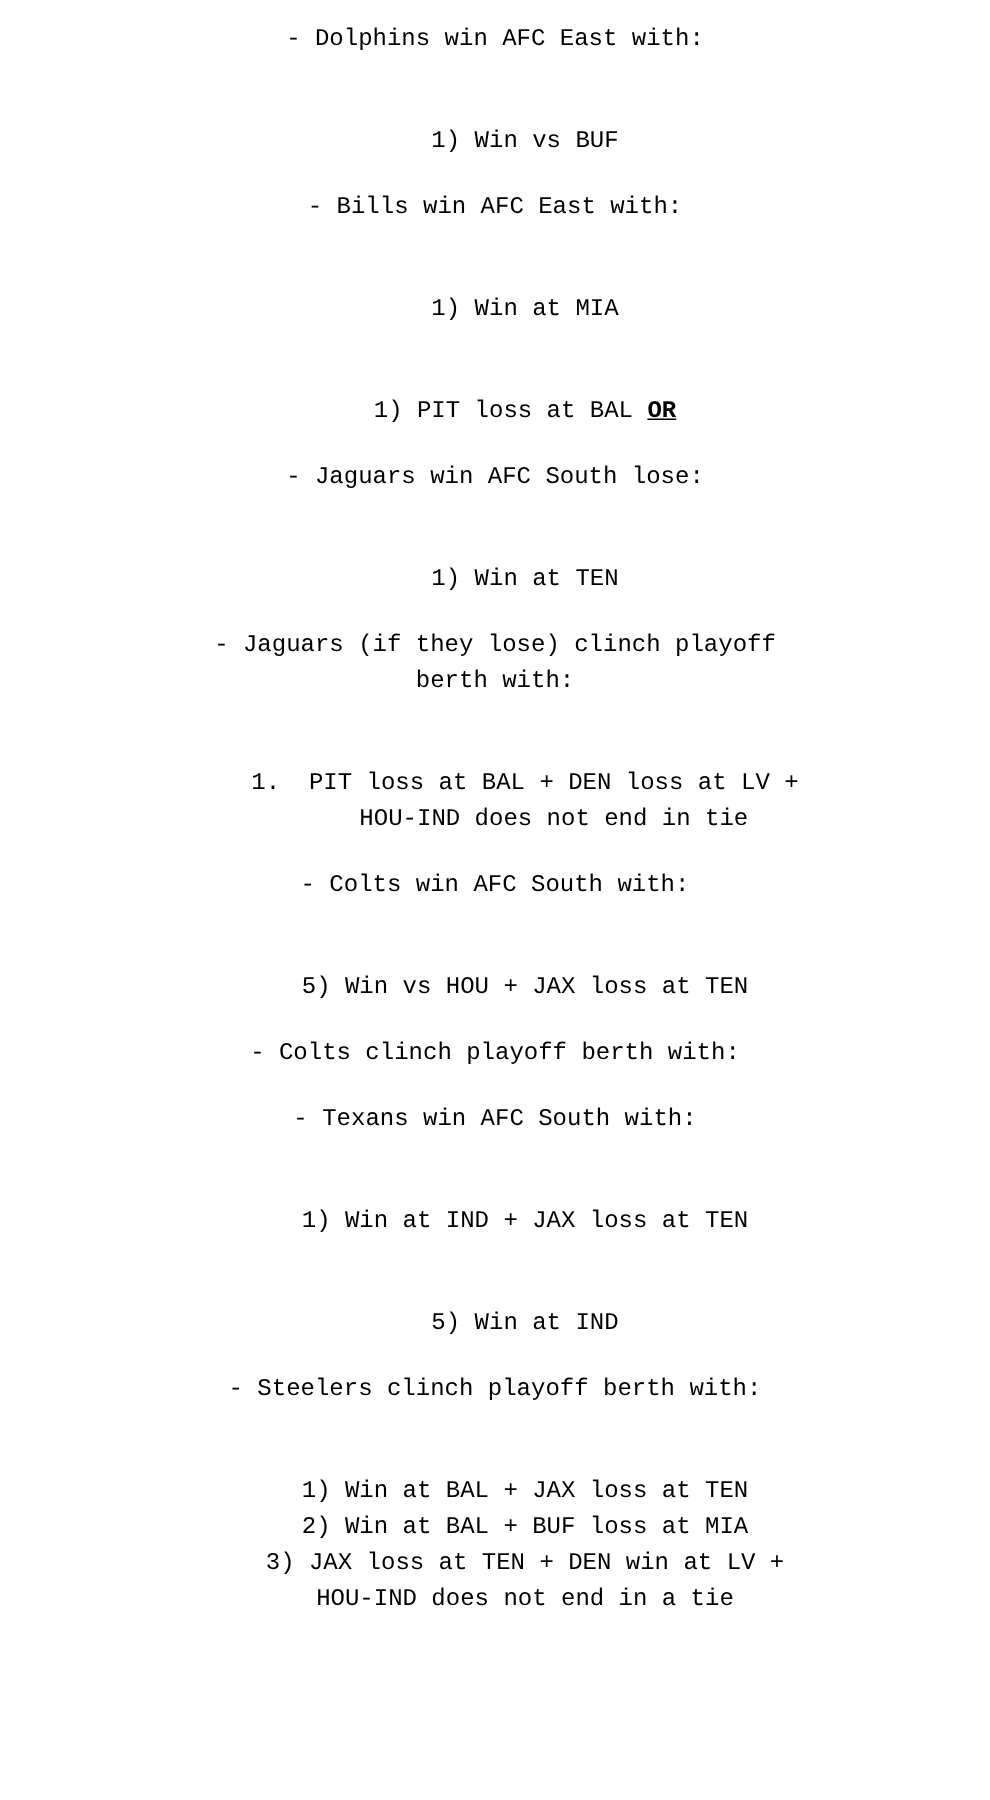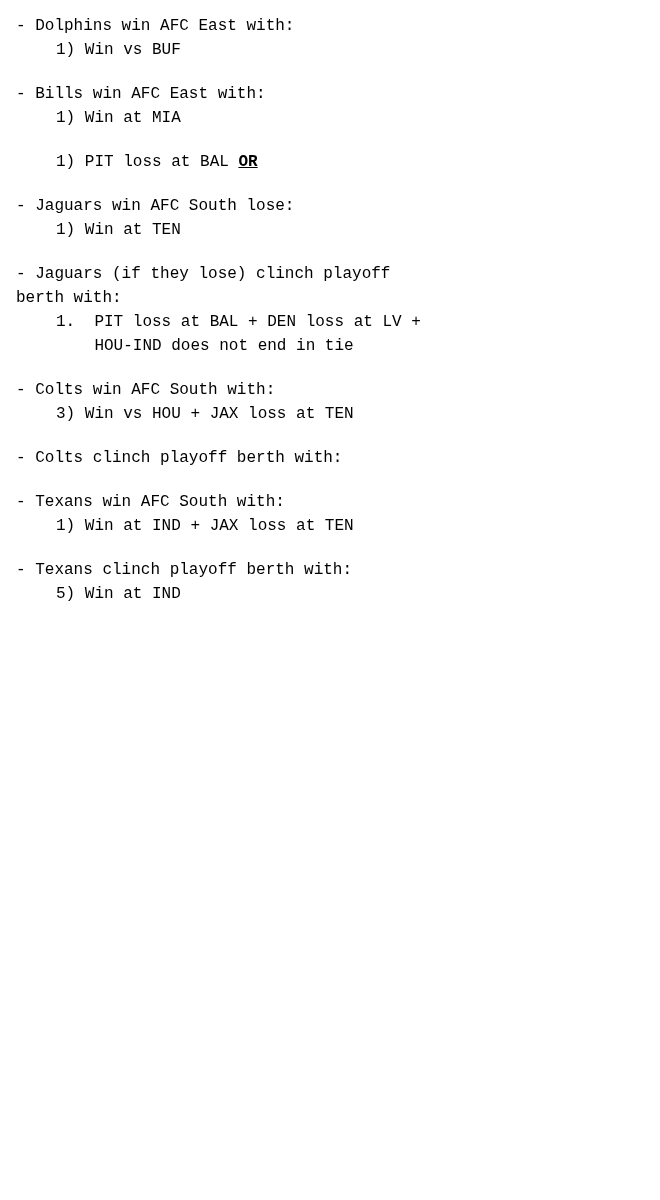--- a/index.html
+++ b/index.html
@@ -14,30 +14,32 @@
       font-size: 16px;
       color: #000000;
       width: 660px;
       min-height: 1200px;
       padding: 14px 16px;
       line-height: 1.5;
     }
 
     .section {
       margin-bottom: 20px;
+      text-align: center;
     }
 
     .section-header {
       display: block;
       white-space: pre-wrap;
       word-break: break-word;
     }
 
     .section-items {
       padding-left: 40px;
+      margin-top: 44px;
     }
 
     .section-item {
       display: block;
       white-space: pre-wrap;
       word-break: break-word;
     }
 
     .underline {
       text-decoration: underline;
@@ -81,36 +83,44 @@
 berth with:</span>
     <div class="section-items">
       <span class="section-item">1.  PIT loss at BAL + DEN loss at LV +
     HOU-IND does not end in tie</span>
     </div>
   </div>
 
   <div class="section">
     <span class="section-header">- Colts win AFC South with:</span>
     <div class="section-items">
-      <span class="section-item">3) Win vs HOU + JAX loss at TEN</span>
+      <span class="section-item">5) Win vs HOU + JAX loss at TEN</span>
     </div>
   </div>
 
   <div class="section">
     <span class="section-header">- Colts clinch playoff berth with:</span>
   </div>
 
   <div class="section">
     <span class="section-header">- Texans win AFC South with:</span>
     <div class="section-items">
       <span class="section-item">1) Win at IND + JAX loss at TEN</span>
     </div>
   </div>
 
   <div class="section">
-    <span class="section-header">- Texans clinch playoff berth with:</span>
     <div class="section-items">
       <span class="section-item">5) Win at IND</span>
     </div>
   </div>
 
+  <div class="section">
+    <span class="section-header">- Steelers clinch playoff berth with:</span>
+    <div class="section-items">
+      <span class="section-item">1) Win at BAL + JAX loss at TEN</span>
+      <span class="section-item">2) Win at BAL + BUF loss at MIA</span>
+      <span class="section-item">3) JAX loss at TEN + DEN win at LV +
+HOU-IND does not end in a tie</span>
+    </div>
+  </div>
 
 </div>
 
 </body></html>

